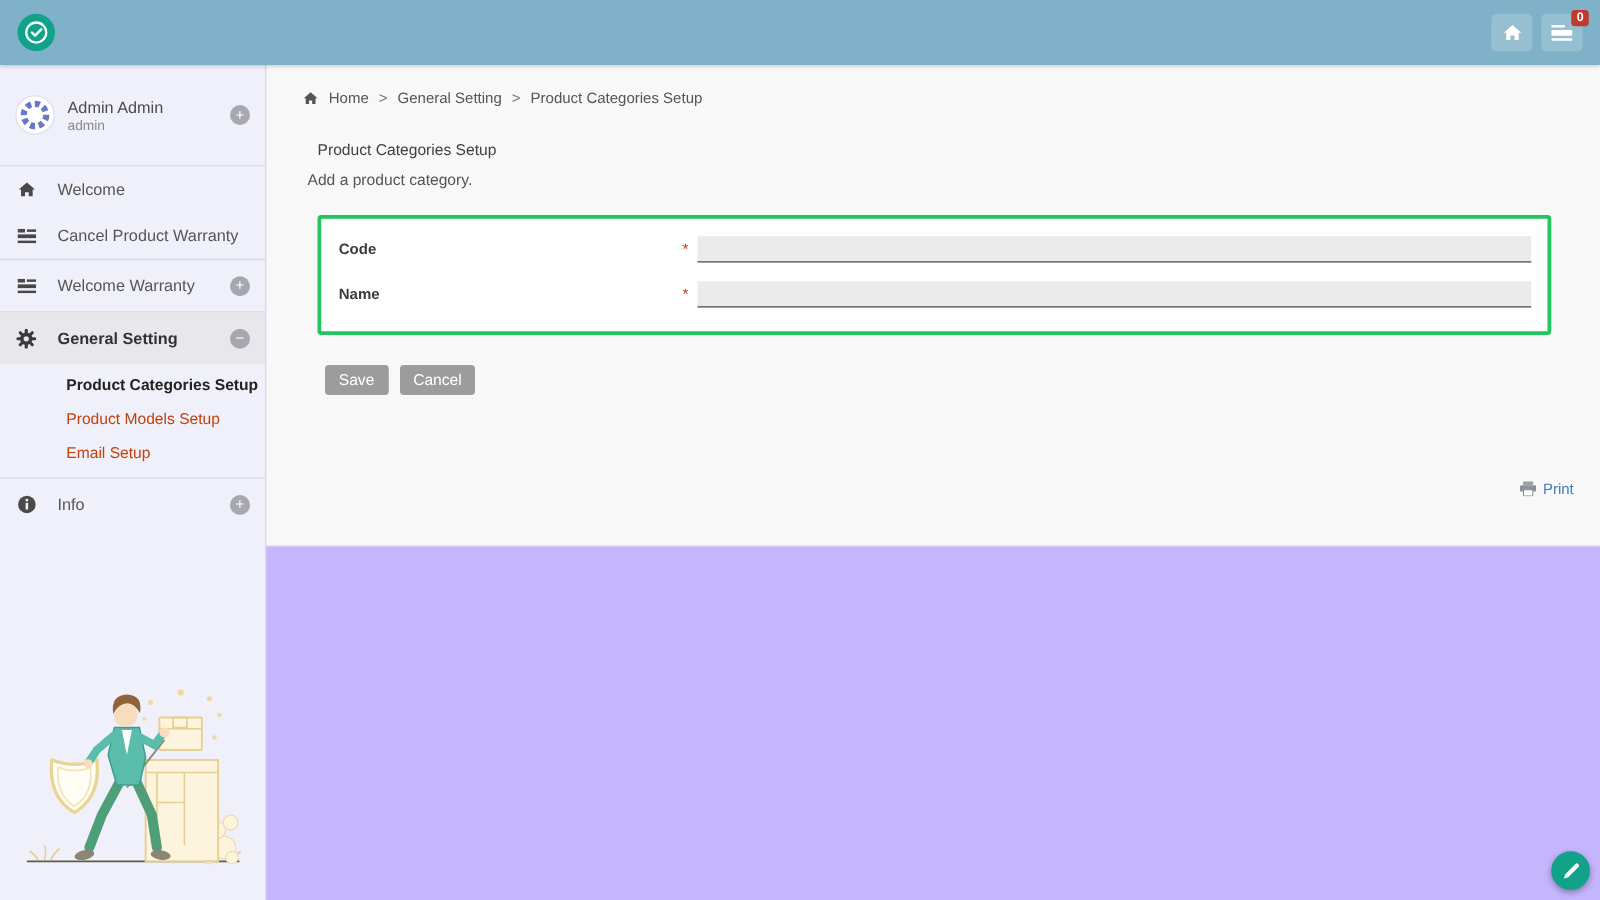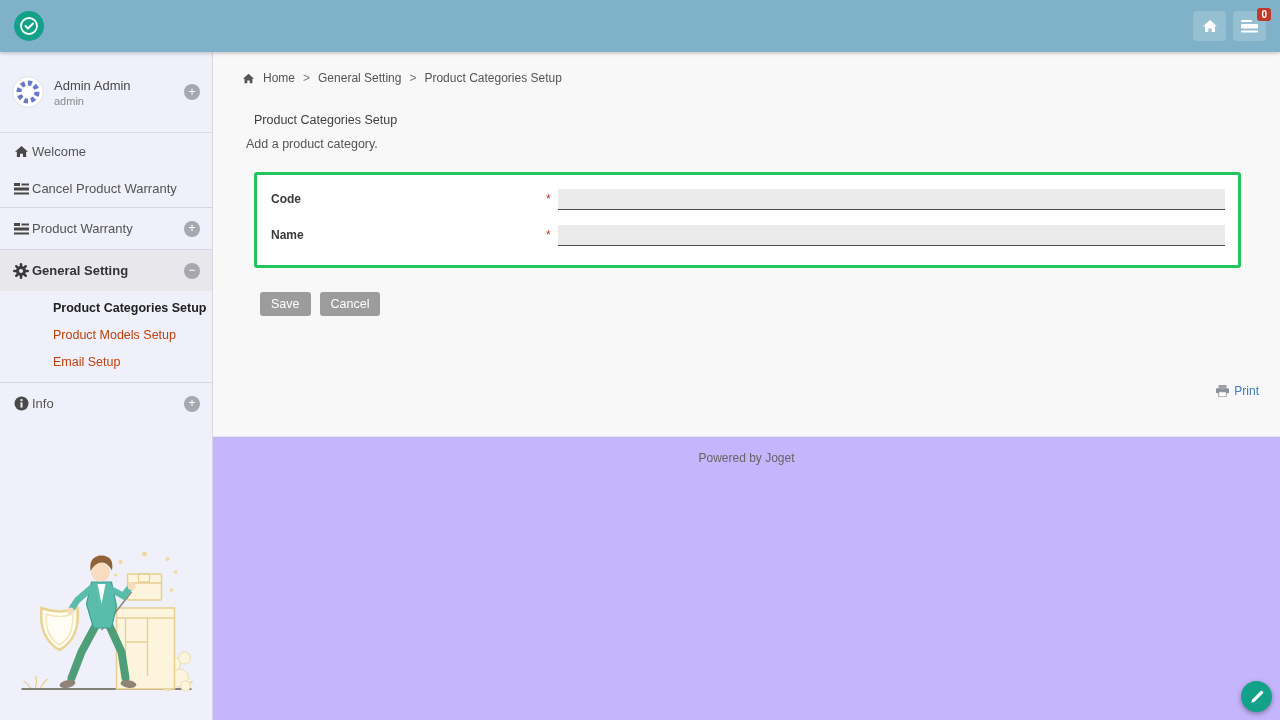--- a/index.html
+++ b/index.html
@@ -27,21 +27,21 @@
                   align-items:center; padding:0 12px; }
   .user-text { margin-left:10px; }
   .user-name { font-size:13px; color:#4a4a4a; }
   .user-username { font-size:11px; color:#8a8a8a; margin-top:2px; }
   .expand-btn { margin-left:auto; width:16px; height:16px; border-radius:50%;
                 background:#A7A7B0; color:#fff; font-size:12px; line-height:15px;
                 text-align:center; border:none; cursor:pointer; flex:none; }
   .nav-item { height:37px; display:flex; align-items:center; padding:0 12px;
               font-size:13px; color:#555; cursor:pointer; }
   .nav-item .nicon { width:18px; display:flex; justify-content:center; flex:none; }
-  .nav-label { margin-left:2px; }
+  .nav-label { margin-left:16px; }
   .nav-item.tall { height:41px; }
   .nav-item.active { background:#E7E7EC; color:#333; font-weight:bold; }
   .divider { height:1px; background:#D7D7DF; }
   .subitem { height:27px; line-height:27px; padding-left:53px; font-size:12.5px;
              color:#c2410c; cursor:pointer; }
   .subitem.active { font-weight:bold; color:#222; }
   .illustration { position:absolute; bottom:24px; left:50%; transform:translateX(-50%); }
 
   
   .main { position:absolute; top:52px; left:213px; right:0; bottom:0; background:#c4b5fd; }
@@ -137,21 +137,21 @@
 
   <div class="nav-item tall">
     <span class="nicon">
       <svg width="15" height="12" viewBox="0 0 15 12">
           <rect x="0" y="0" width="6" height="3" fill="#484848"></rect>
           <rect x="7.5" y=".5" width="7.5" height="2" fill="#484848"></rect>
           <rect x="0" y="4.5" width="15" height="3" fill="#484848"></rect>
           <rect x="0" y="9.5" width="15" height="2" fill="#484848"></rect>
         </svg>
     </span>
-    <span class="nav-label">Product Warranty</span>
+    <span class="nav-label">Welcome Warranty</span>
     <button class="expand-btn">+</button>
   </div>
 
   <div class="divider"></div>
 
   <div class="nav-item tall active">
     <span class="nicon">
       <svg width="16" height="16" viewBox="0 0 16 16">
         <g fill="#3a3a3a">
           <rect x="6.75" y="0" width="2.5" height="16" rx="1.2"></rect>
@@ -279,20 +279,19 @@
     <div class="print-row">
       <svg width="13" height="12" viewBox="0 0 13 12">
         <rect x="2.5" y="0" width="8" height="3" fill="#9aa0a6"></rect>
         <rect x="0" y="3.2" width="13" height="5" rx="1" fill="#8a9097"></rect>
         <rect x="2.8" y="6.8" width="7.4" height="5" fill="#fff" stroke="#8a9097" stroke-width="0.8"></rect>
       </svg>
       <span>Print</span>
     </div>
   </div>
 
-  <div class="footer">Powered by Joget</div>
 </div>
 
 <button class="fab">
   <svg width="14" height="14" viewBox="0 0 14 14">
     <path d="M1.2 12.8 L2.2 9.4 L10.4 1.2 a1.5 1.5 0 0 1 2.1 0 l0.3 0.3 a1.5 1.5 0 0 1 0 2.1 L4.6 11.8 Z" fill="#fff"></path>
   </svg>
 </button>
 
 </body></html>

